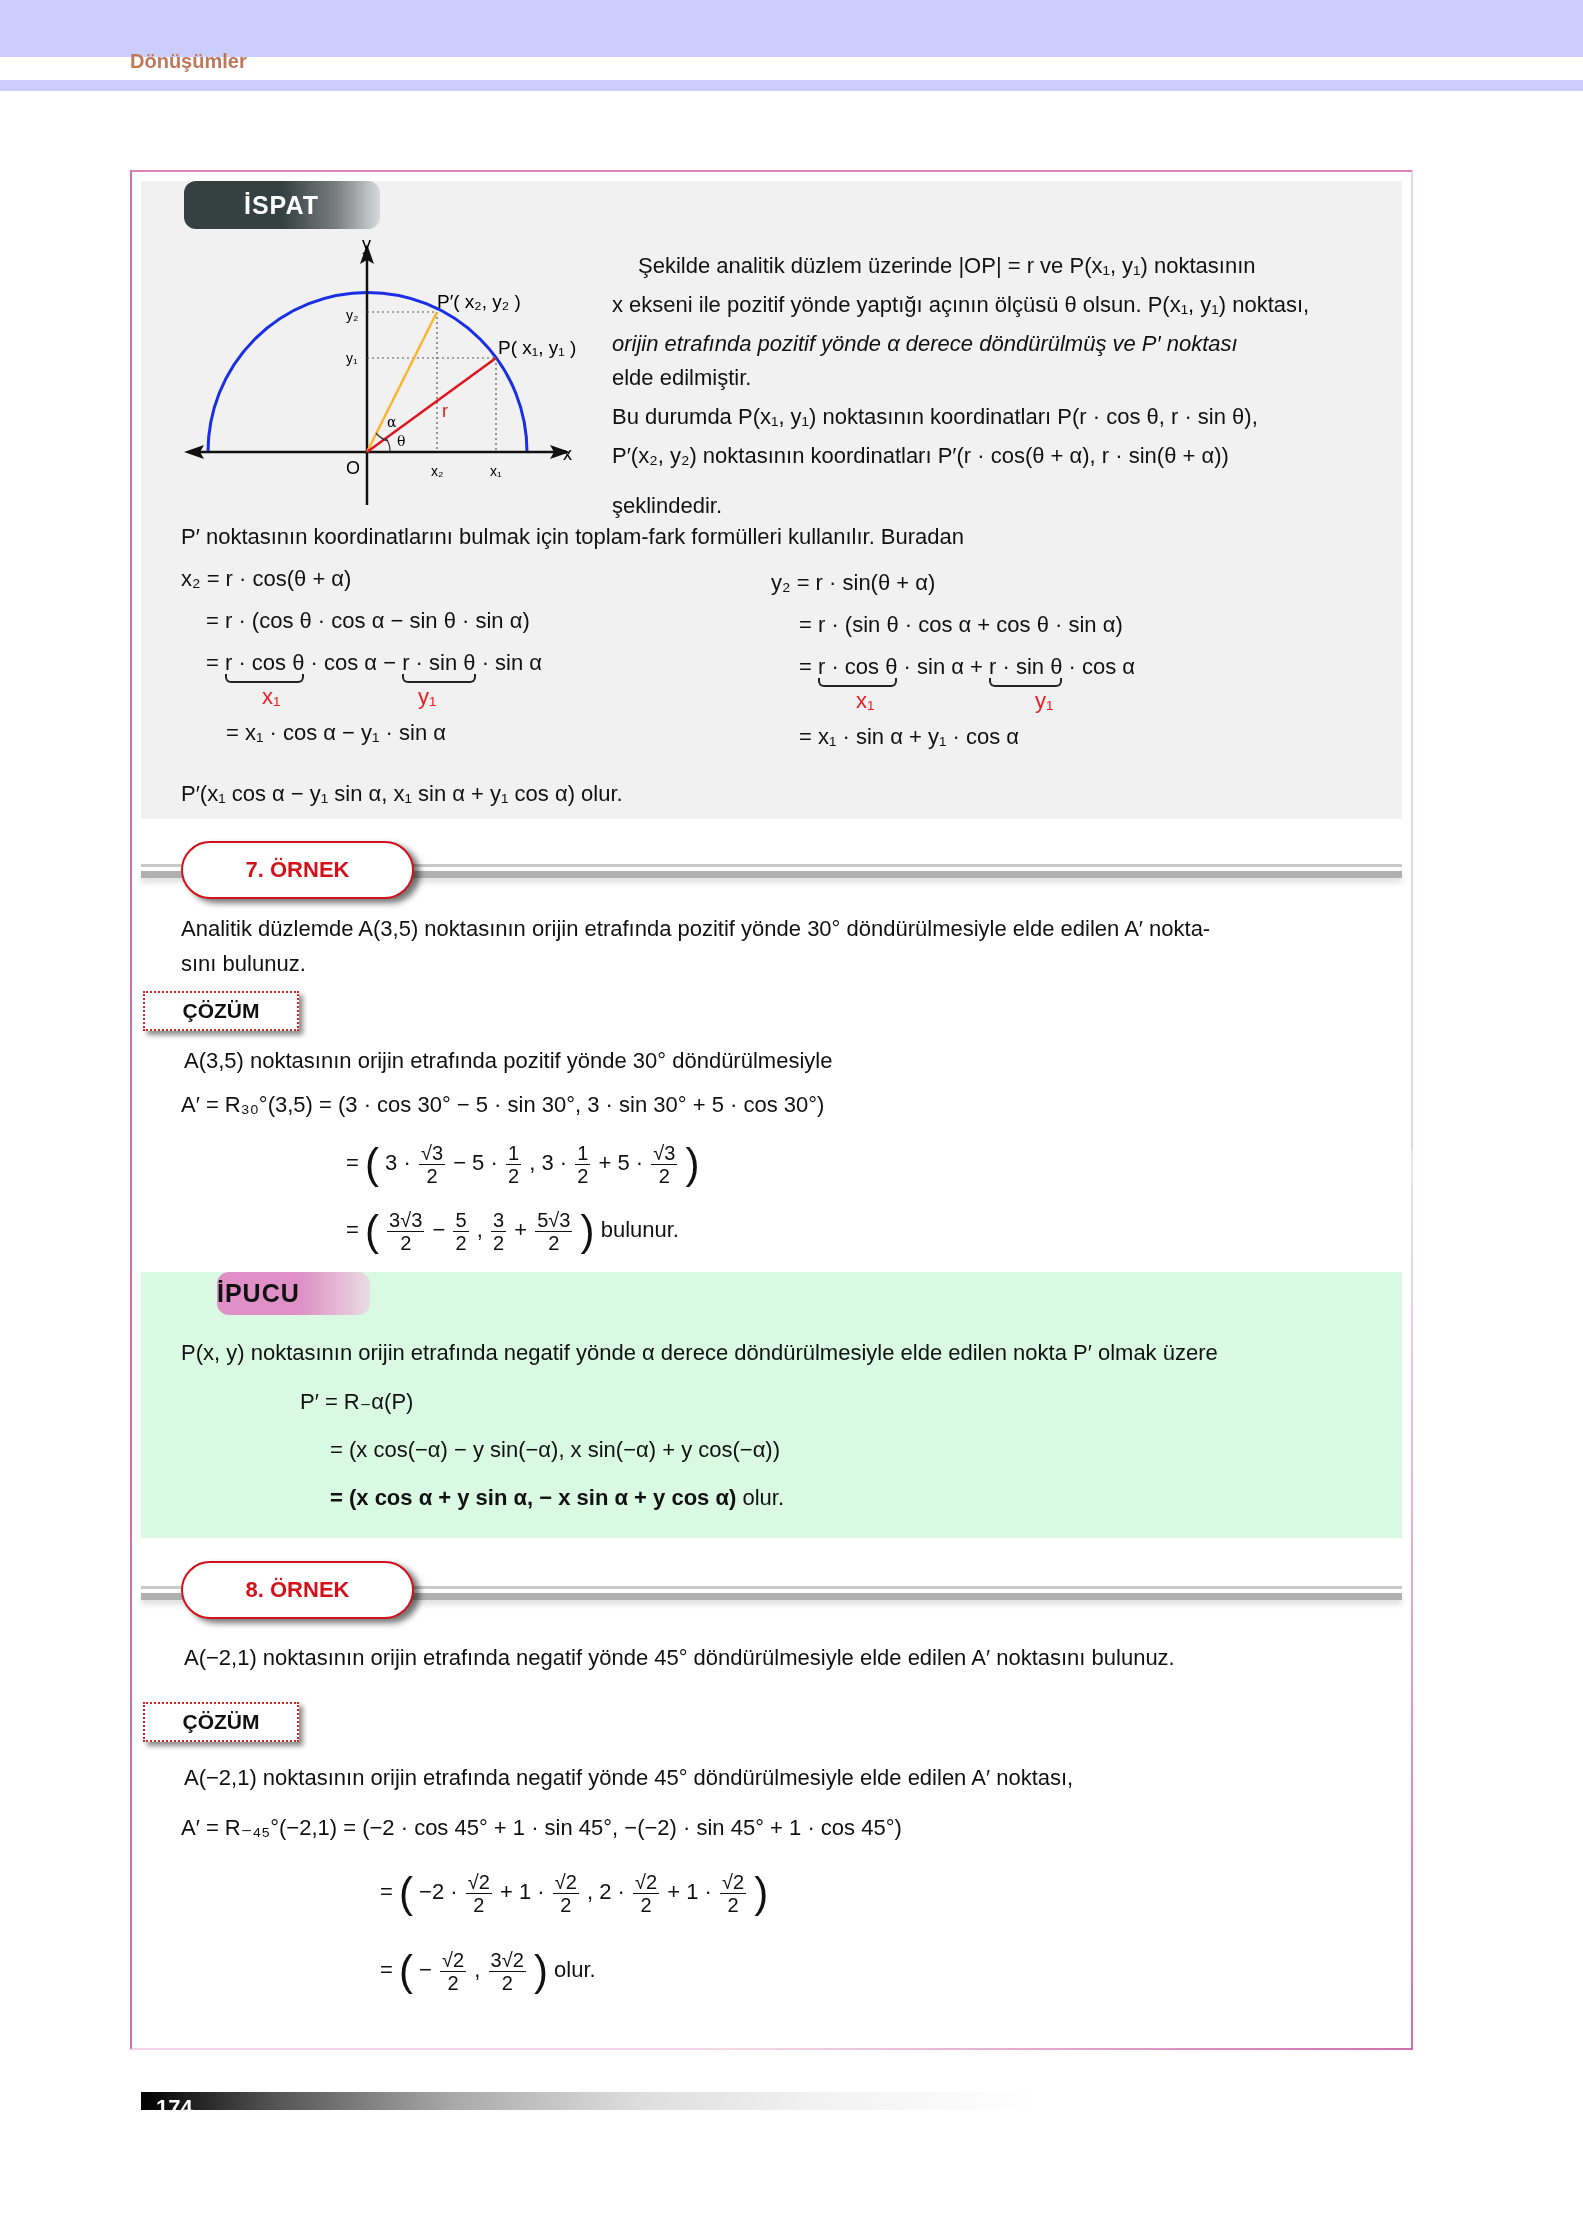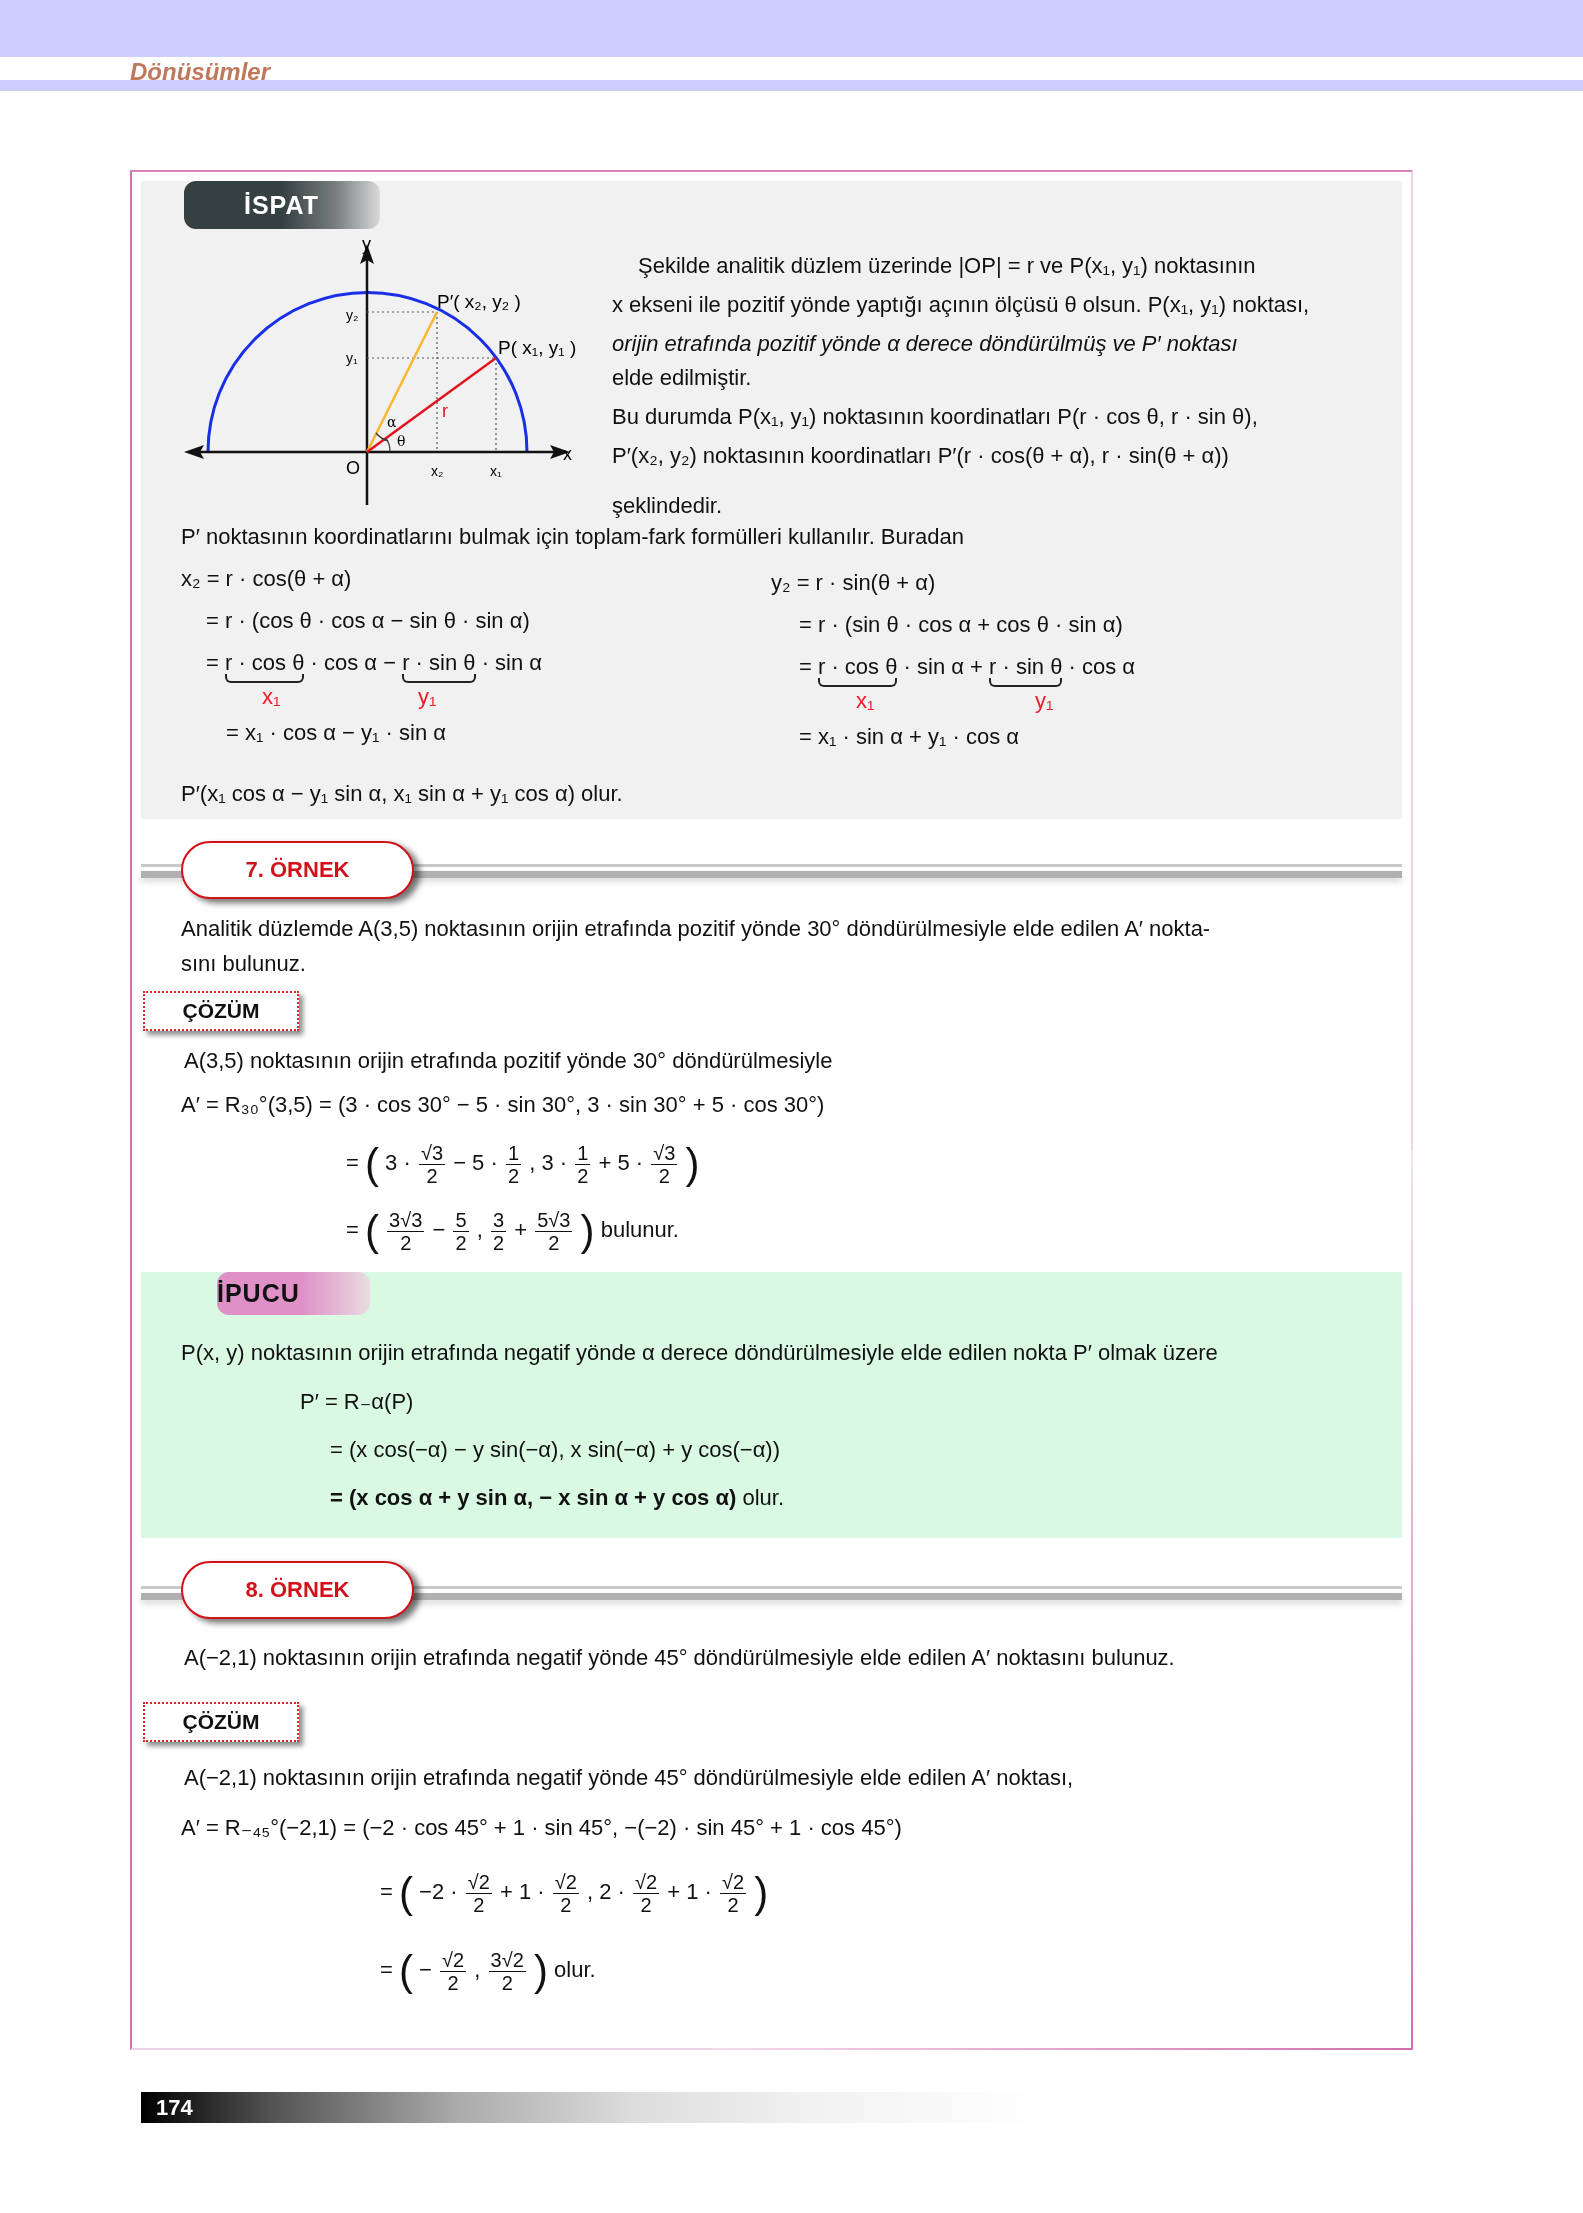--- a/index.html
+++ b/index.html
@@ -1,20 +1,20 @@
 <!DOCTYPE html>
 <html><head>
 <meta charset="utf-8">
 <style>
   * { box-sizing: border-box; margin: 0; padding: 0; }
   html, body { width: 1583px; height: 2213px; background: #ffffff; overflow: hidden; }
   body { position: relative; font-family: "Liberation Sans", "DejaVu Sans", sans-serif; color: #111; }
 
   .hdr-band { position: absolute; left: 0; top: 0; width: 1583px; height: 57px; background: #cccdfd; }
-  .hdr-title { position: absolute; left: 130px; top: 58px; font-size: 24px; font-style: italic; font-weight: bold; color: #c0785c; }
+  .hdr-title { position: absolute; left: 130px; top: 50px; font-size: 20px; font-weight: bold; color: #c0785c; }
   .hdr-rule { position: absolute; left: 0; top: 80px; width: 1583px; height: 11px; background: #cccdfd; }
 
   .frame { position: absolute; left: 130px; top: 170px; width: 1283px; height: 1880px;
     border: 2px solid #e8b6d6; border-top-color: #d883b9; border-left-color: #d070b0;
     border-right-color: #f1d3e6; border-bottom-color: #f1d3e6; }
   .frame-br { position: absolute; right: -2px; bottom: -2px; width: 700px; height: 2px; background: linear-gradient(90deg, #f6dbe9, #cf6fae); }
   .frame-rv { position: absolute; right: -2px; bottom: -2px; width: 2px; height: 900px; background: linear-gradient(180deg, #f5e1ec, #cf6fae); }
 
   .ispat-panel { position: absolute; left: 141px; top: 181px; width: 1261px; height: 638px; background: #f1f1f1; }
   .pill-dark { position: absolute; left: 184px; top: 181px; width: 196px; height: 48px; border-radius: 12px;
@@ -41,21 +41,21 @@
 
   .ipucu-panel { position: absolute; left: 141px; top: 1272px; width: 1261px; height: 266px; background: #d9f9e3; }
   .pill-pink { position: absolute; left: 181px; top: 1272px; width: 153px; height: 43px; border-radius: 12px;
     background: linear-gradient(90deg, #de90c7 0%, #de90c7 55%, #e6c2d7 85%, #e8dde2 100%);
     font-size: 25px; font-weight: bold; line-height: 43px; letter-spacing: 1px; color: #111; margin-left: 36px; }
 
   .frac { display: inline-flex; flex-direction: column; align-items: center; vertical-align: middle; margin: 0 2px; font-size: 20px; line-height: 22px; }
   .frac .n { border-bottom: 1.5px solid #111; padding: 0 2px; }
   .big { font-size: 42px; vertical-align: middle; font-weight: 200; }
 
-  .pagebar { position: absolute; left: 141px; top: 2092px; width: 900px; height: 31px;
+  .pagebar { position: absolute; left: 141px; top: 2092px; width: 900px; height: 18px;
     background: linear-gradient(90deg, #000 0%, #555 15%, #aaa 35%, #ddd 55%, #f2f2f2 75%, #fff 100%);
     color: #fff; font-weight: bold; font-size: 22px; line-height: 31px; padding-left: 15px; }
 </style>
 </head>
 <body>
 
 <div class="hdr-band"></div>
 <div class="hdr-title">Dönüşümler</div>
 <div class="hdr-rule"></div>
 

